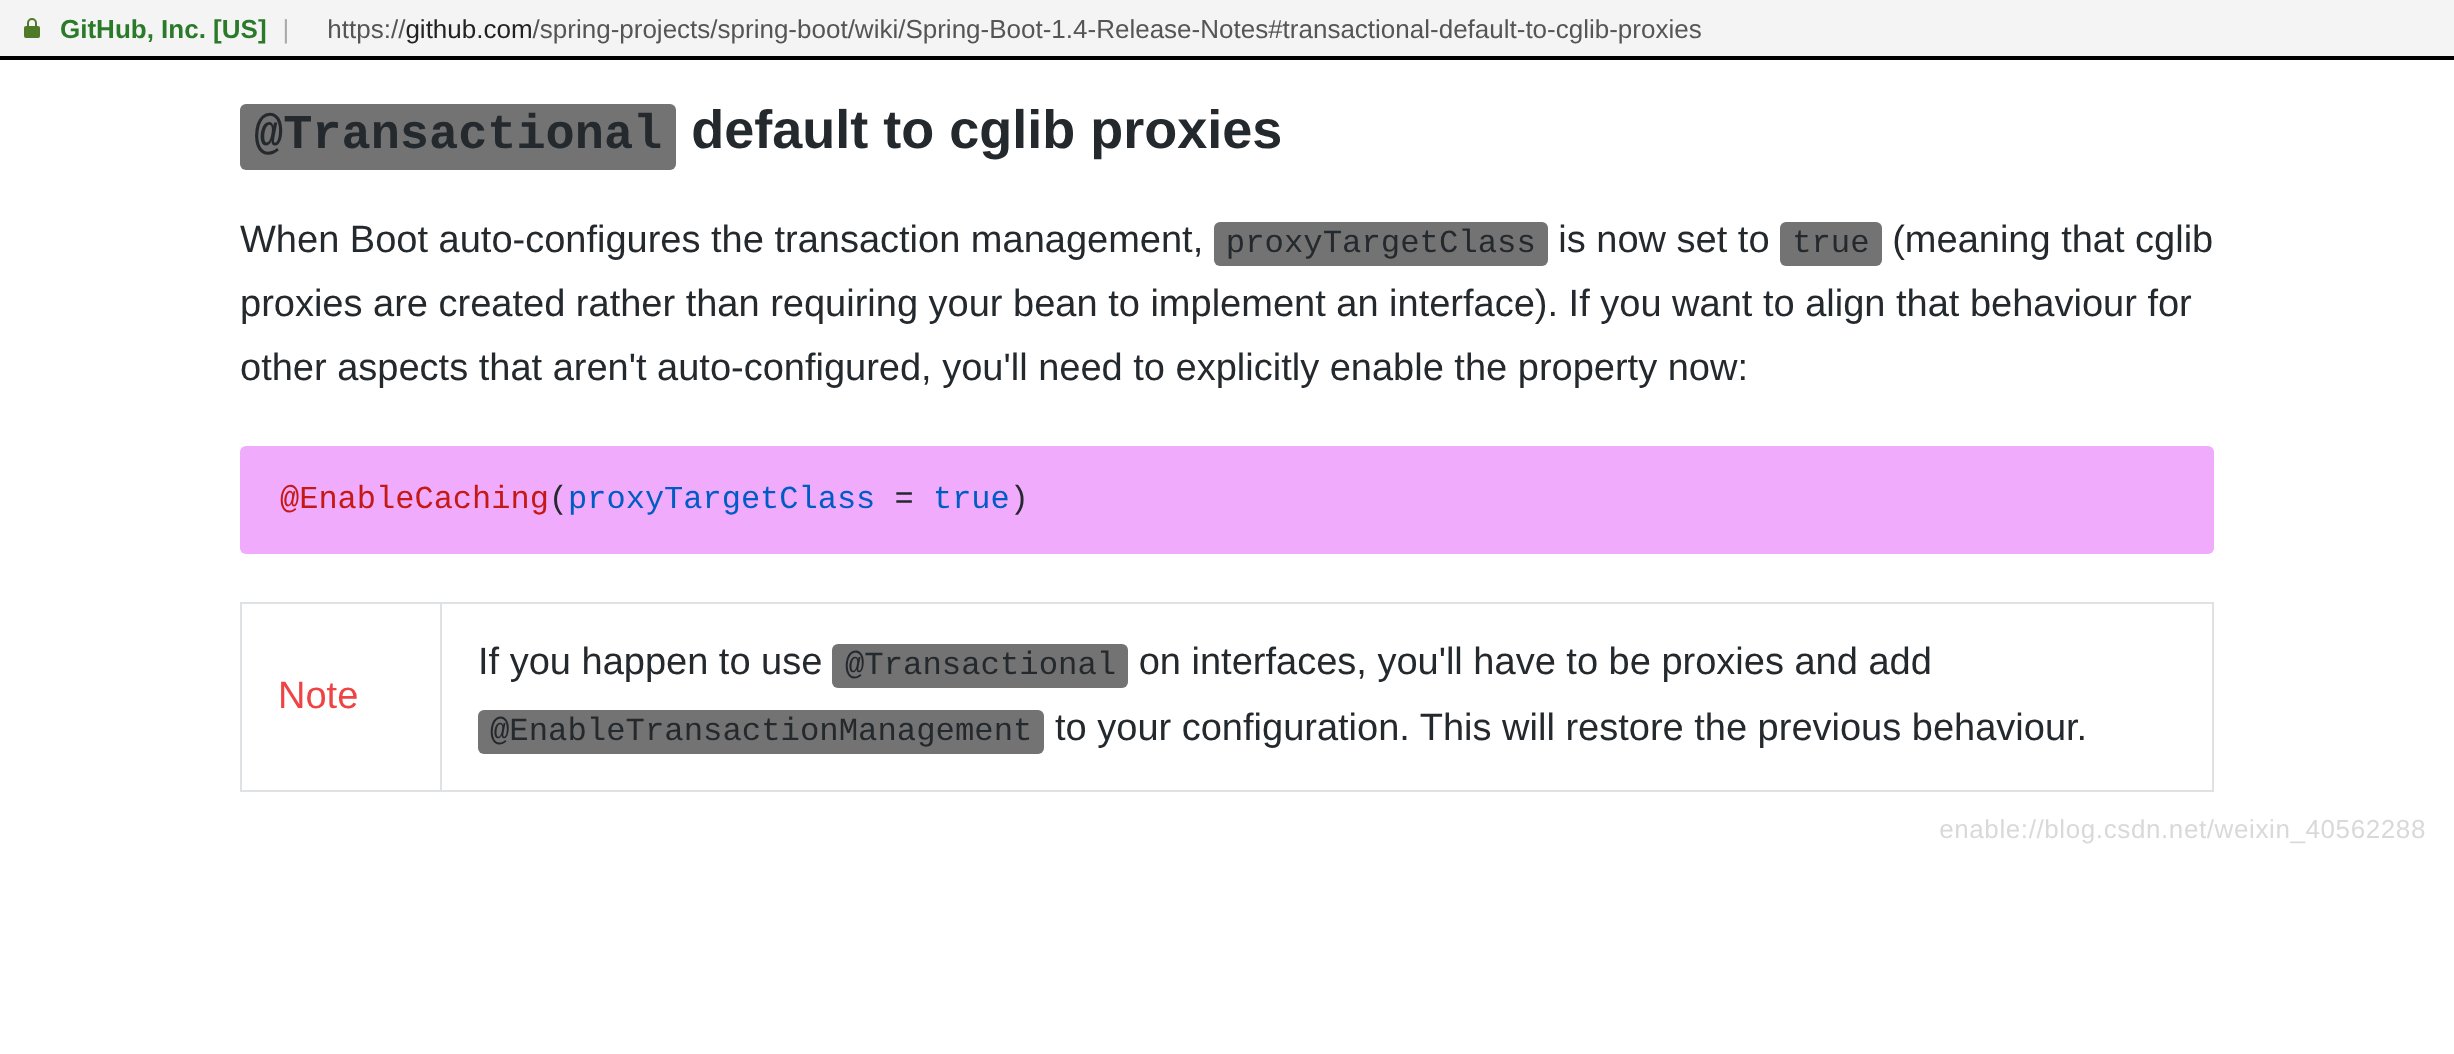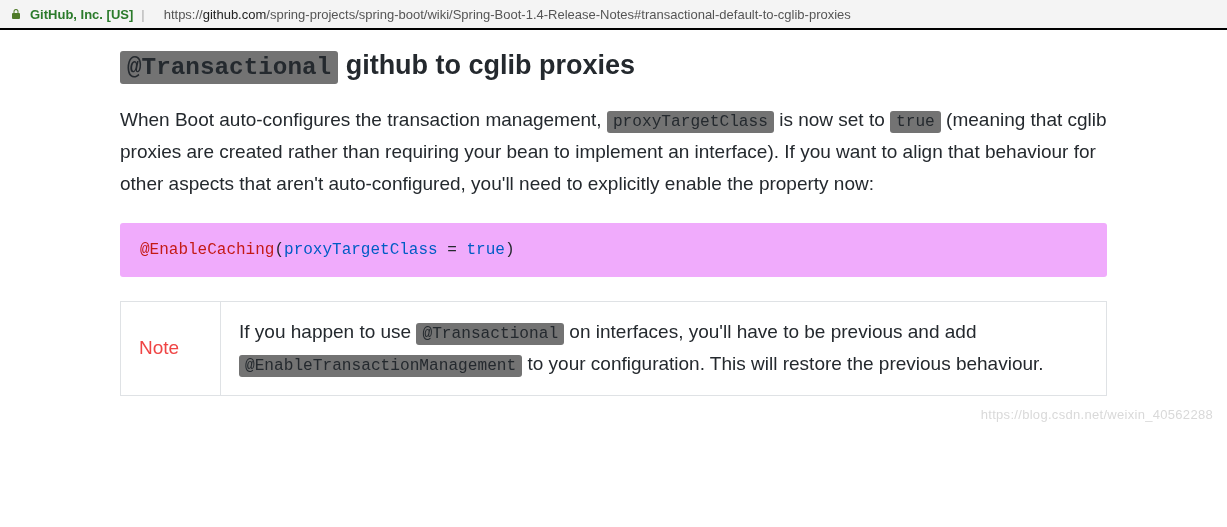--- a/index.html
+++ b/index.html
@@ -102,34 +102,34 @@
       <path d="M12 2a5 5 0 0 0-5 5v3H6a2 2 0 0 0-2 2v8a2 2 0 0 0 2 2h12a2 2 0 0 0 2-2v-8a2 2 0 0 0-2-2h-1V7a5 5 0 0 0-5-5zm-3 5a3 3 0 1 1 6 0v3H9V7z"></path>
     </svg>
   <span class="identity">GitHub, Inc. [US]</span>
   <span class="sep">|</span>
   <span class="url"><span>https://</span><span class="host">github.com</span><span>/spring-projects/spring-boot/wiki/Spring-Boot-1.4-Release-Notes#transactional-default-to-cglib-proxies</span></span>
 </div>
 
 <div class="content">
 
   <h2 class="heading">
-    <code class="inline">@Transactional</code><span> github to cglib proxies</span>
+    <code class="inline">@Transactional</code><span> default to cglib proxies</span>
   </h2>
 
   <p class="para">
     <span>When Boot auto-configures the transaction management, </span><code class="inline">proxyTargetClass</code><span> is now set to </span><code class="inline">true</code><span> (meaning that cglib proxies are created rather than requiring your bean to implement an interface). If you want to align that behaviour for other aspects that aren't auto-configured, you'll need to explicitly enable the property now:</span>
   </p>
 
   <pre class="codeblock"><span class="tok-anno">@EnableCaching</span><span class="tok-punc">(</span><span class="tok-param">proxyTargetClass</span><span class="tok-punc"> = </span><span class="tok-val">true</span><span class="tok-punc">)</span></pre>
 
   <table class="note-table">
     <tbody>
         <tr>
       <td class="note-label">Note</td>
       <td>
-        <span>If you happen to use </span><code class="inline">@Transactional</code><span> on interfaces, you'll have to be previous and add </span><code class="inline">@EnableTransactionManagement</code><span> to your configuration. This will restore the previous behaviour.</span>
+        <span>If you happen to use </span><code class="inline">@Transactional</code><span> on interfaces, you'll have to be proxies and add </span><code class="inline">@EnableTransactionManagement</code><span> to your configuration. This will restore the previous behaviour.</span>
       </td>
     </tr>
   </tbody>
     </table>
 
-  <div class="watermark">https://blog.csdn.net/weixin_40562288</div>
+  <div class="watermark">enable://blog.csdn.net/weixin_40562288</div>
 </div>
 
 </body></html>

